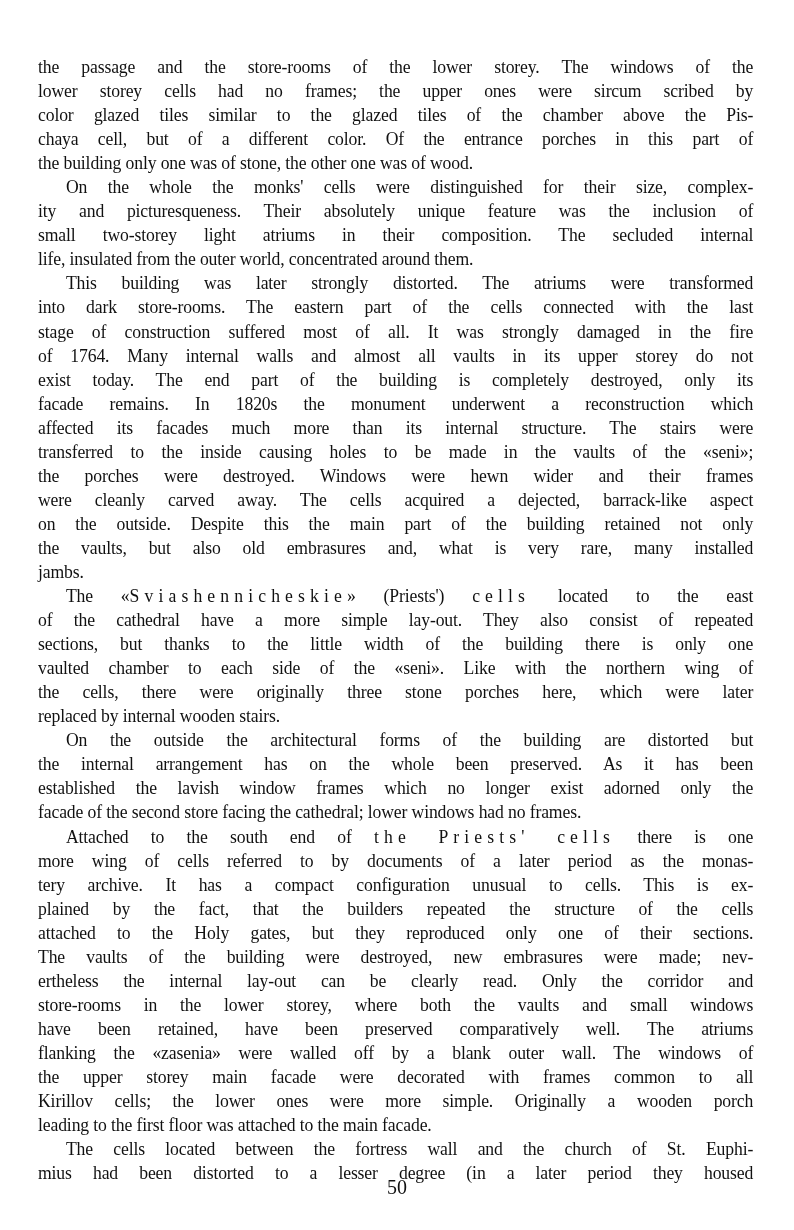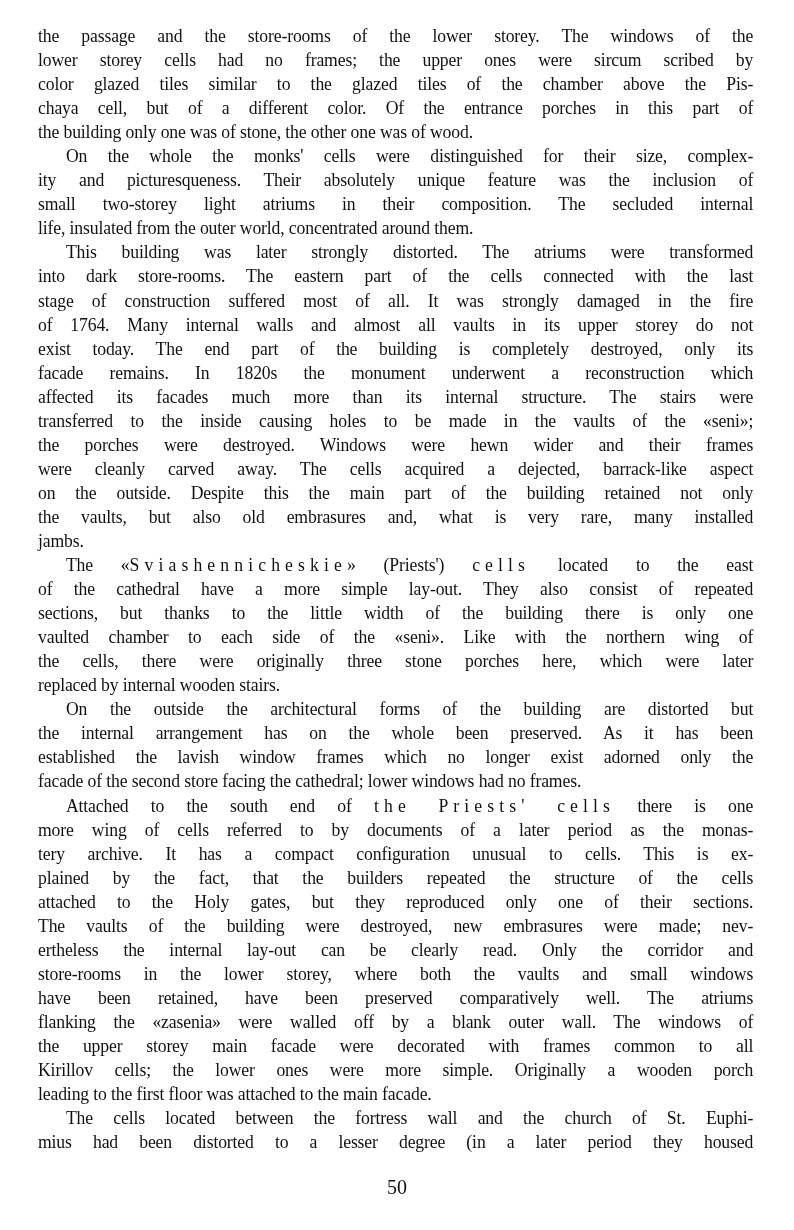--- a/index.html
+++ b/index.html
@@ -11,21 +11,21 @@
       width: 794px;
       height: 1230px;
       position: relative;
       overflow: hidden;
       font-family: "Liberation Serif", "DejaVu Serif", serif;
       color: #111111;
     }
     .page {
       position: absolute;
       left: 38px;
-      top: 24px;
+      top: 55px;
       width: 715px;
     }
     .line {
       display: block;
       height: 24.05px;
       line-height: 24.05px;
       font-size: 19px;
       white-space: nowrap;
       text-align: justify;
       text-align-last: justify;

